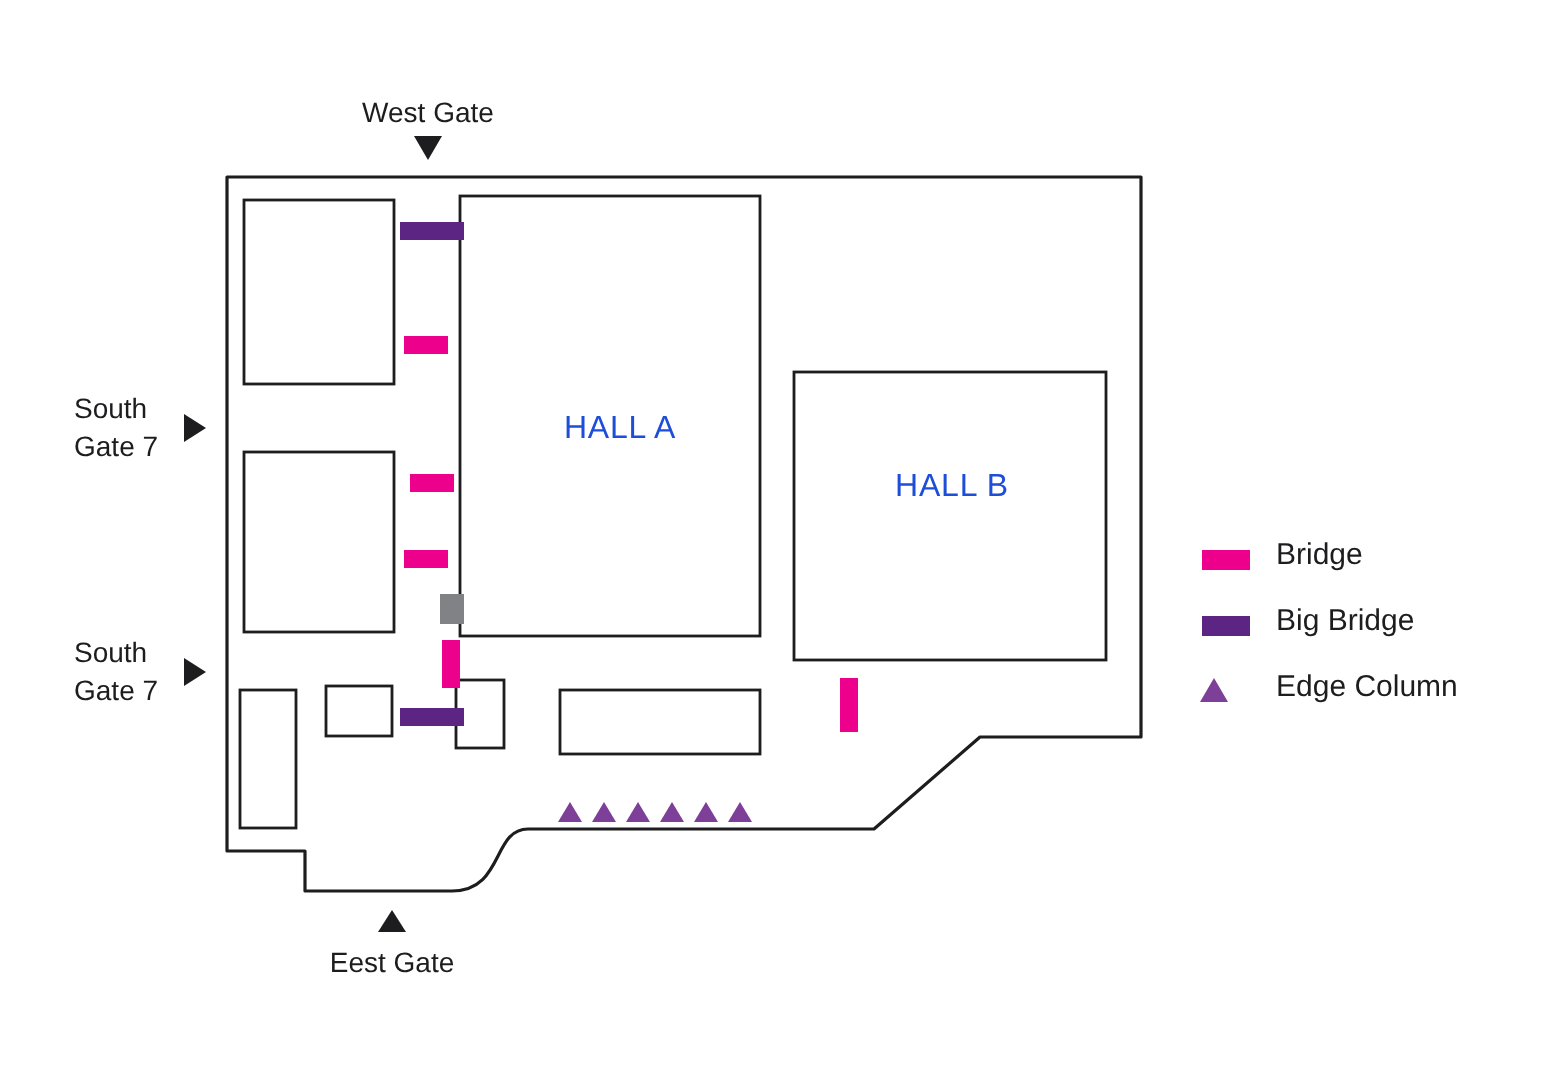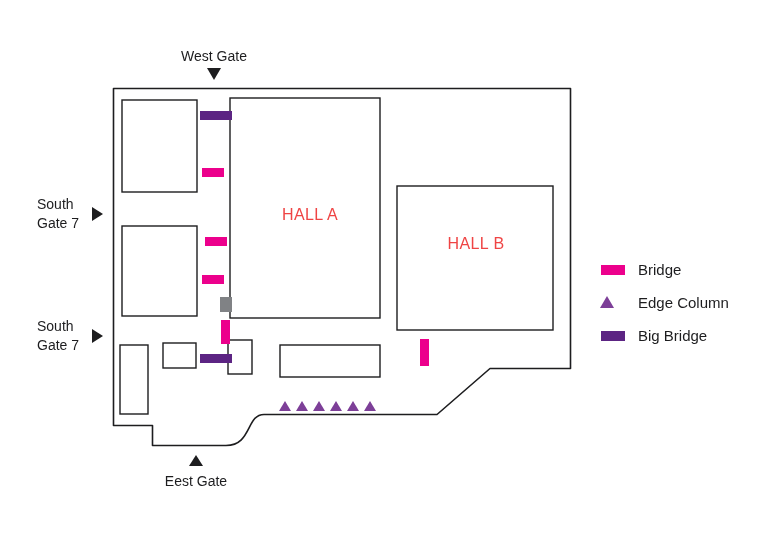--- a/index.html
+++ b/index.html
@@ -34,34 +34,34 @@
     line-height: 19px;
     color: #1d1d1f;
     white-space: nowrap;
   }
   .label.centered { transform: translateX(-50%); text-align: center; }
   .hall-label {
     position: absolute;
     transform: translate(-50%, -50%);
     font-size: 16px;
     letter-spacing: 0.4px;
-    color: #ef4444;
+    color: #1d4ed8;
     white-space: nowrap;
     text-align: center;
   }
   .legend {
     position: absolute;
     left: 600px;
     top: 253px;
     display: flex;
     flex-direction: column;
   }
   .legend-row {
     display: flex;
-    align-items: center;
+    align-items: flex-end;
     height: 33px;
   }
   .swatch {
     width: 26px;
     margin-right: 12px;
     display: flex;
     align-items: center;
   }
   .legend-label { font-size: 15px; color: #1d1d1f; }
 </style>
@@ -134,30 +134,30 @@
         <svg width="26" height="12" viewBox="0 0 26 12">
           <rect x="1" y="1" width="24" height="10" fill="#EC008C"></rect>
         </svg>
       </span>
       <span class="legend-label">Bridge</span>
     </div>
 
 
     <div class="legend-row">
       <span class="swatch">
+        <svg width="26" height="12" viewBox="0 0 26 12">
+          <rect x="1" y="1" width="24" height="10" fill="#5C2483"></rect>
+        </svg>
+      </span>
+      <span class="legend-label">Big Bridge</span>
+    </div>
+
+    <div class="legend-row">
+      <span class="swatch">
         <svg width="26" height="13" viewBox="0 0 26 13">
           <polygon points="7,0 14,12 0,12" fill="#7D3F98"></polygon>
         </svg>
       </span>
       <span class="legend-label">Edge Column</span>
     </div>
 
-    <div class="legend-row">
-      <span class="swatch">
-        <svg width="26" height="12" viewBox="0 0 26 12">
-          <rect x="1" y="1" width="24" height="10" fill="#5C2483"></rect>
-        </svg>
-      </span>
-      <span class="legend-label">Big Bridge</span>
-    </div>
-
   </div>
 </div>
 
 </body></html>

